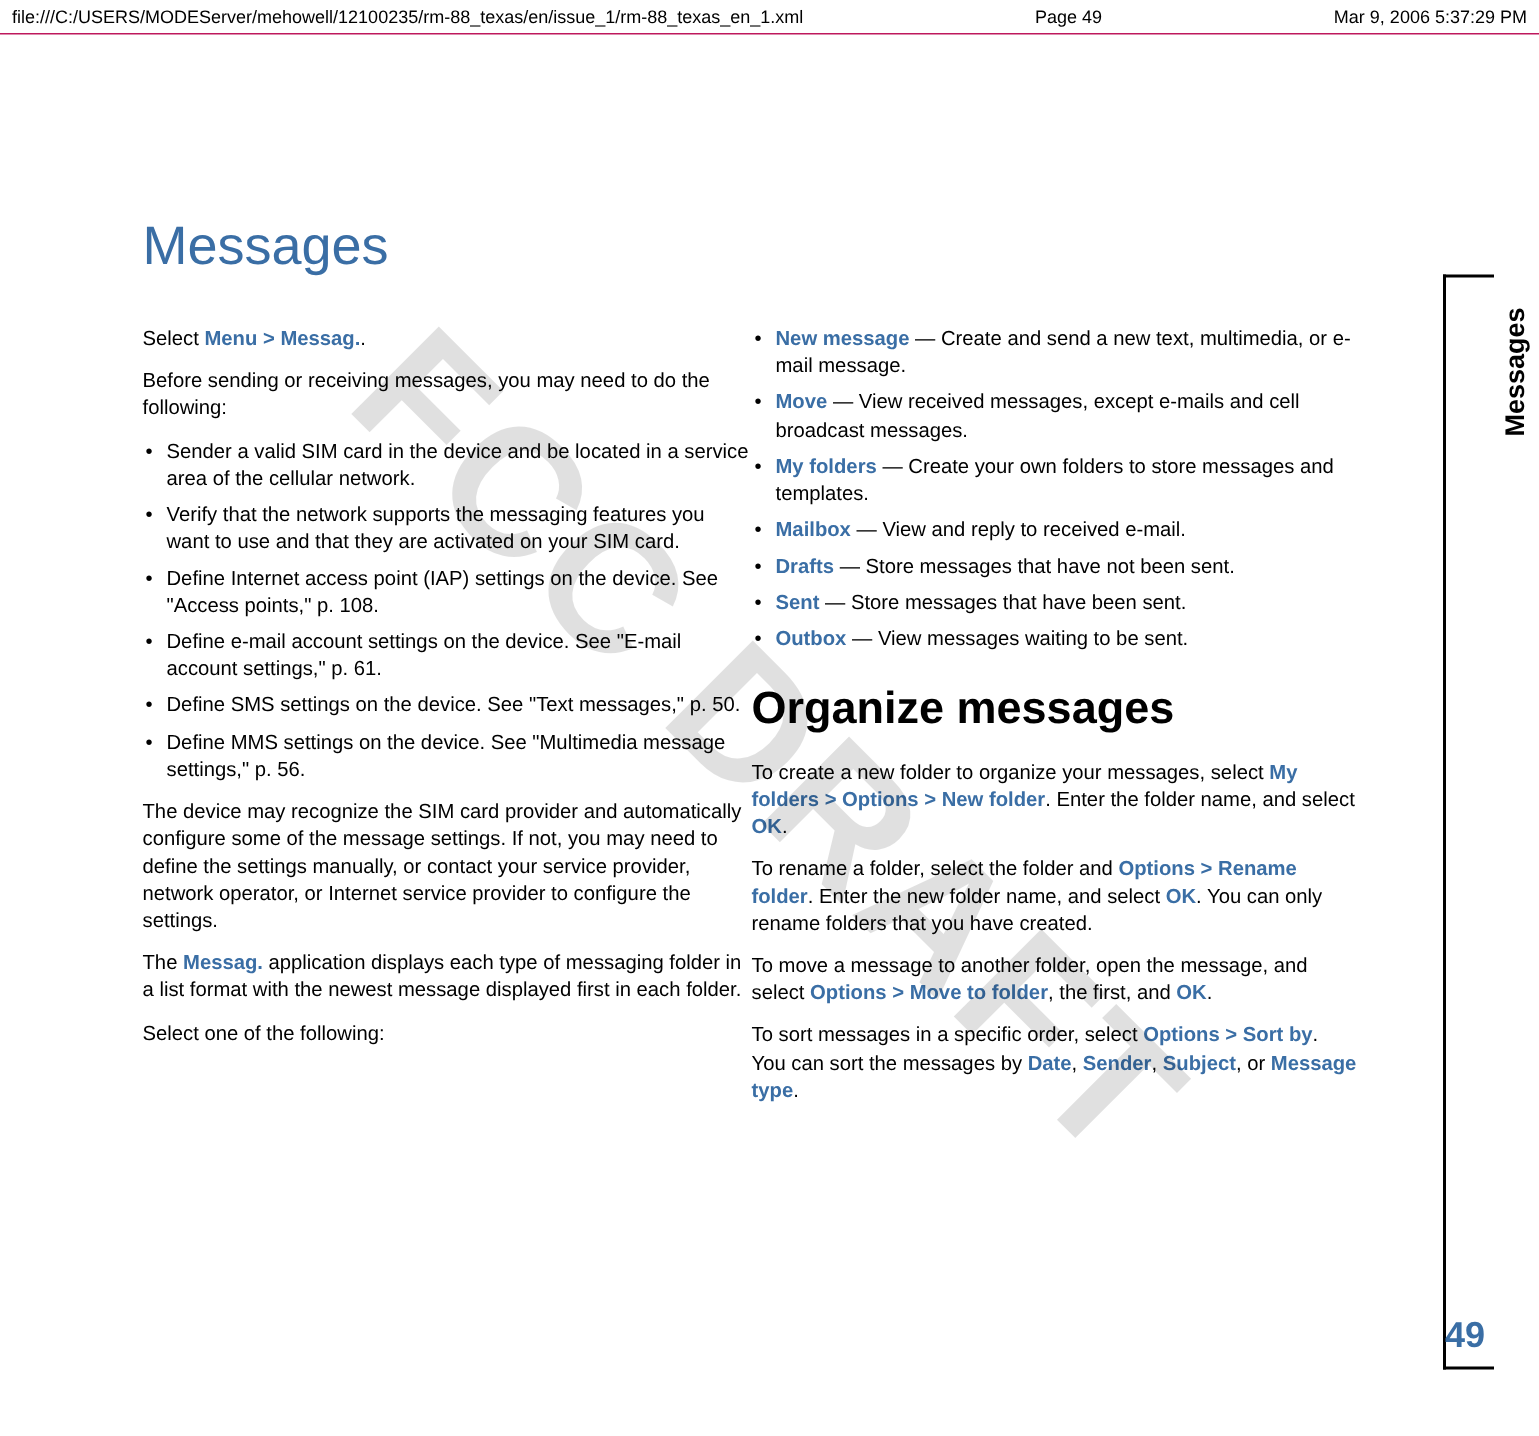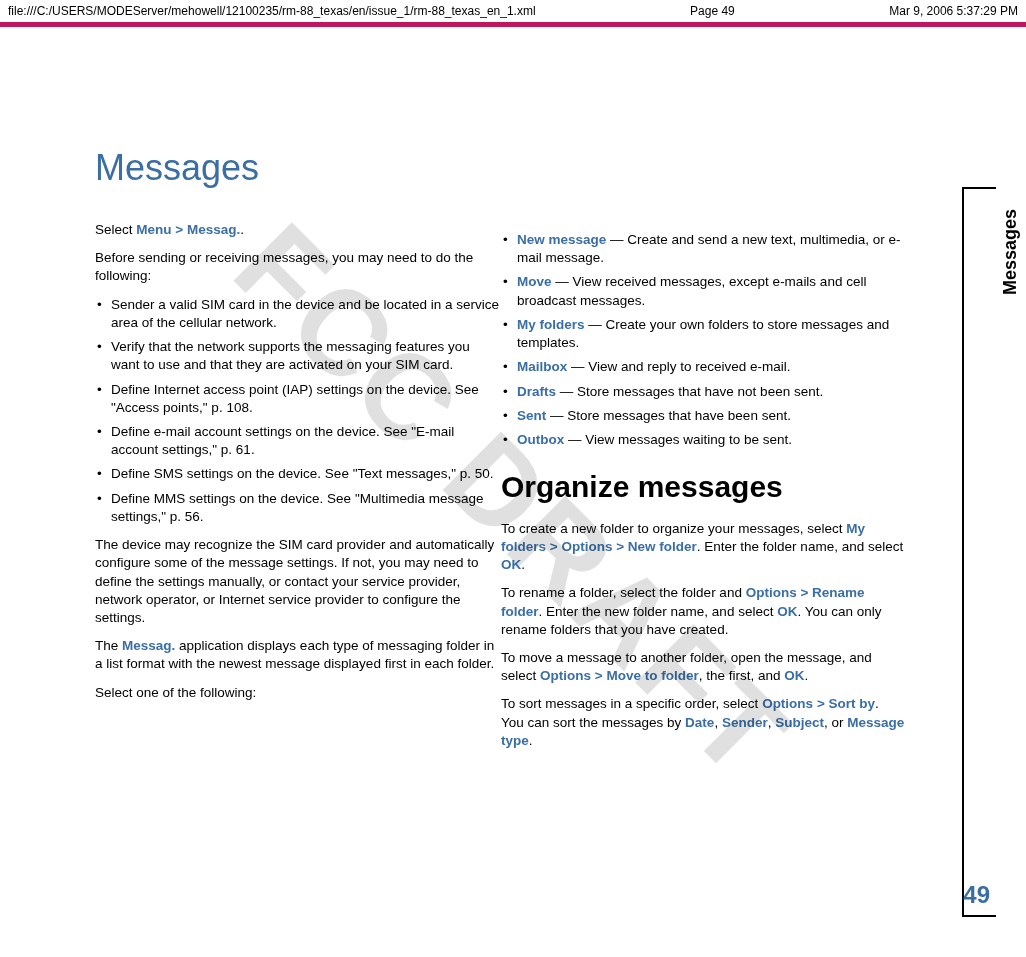--- a/index.html
+++ b/index.html
@@ -10,21 +10,21 @@
     width: 1026px;
     height: 957px;
     position: relative;
     background: #fff;
   }
   .header-bar {
     display: flex;
     justify-content: space-between;
     padding: 4px 8px;
     font-size: 12px;
-    border-bottom: 5px solid #be185d;
+    border-bottom: 1px solid #be185d;
   }
   .page-wrap {
     position: relative;
     padding: 120px 70px 40px 95px;
     height: 920px;
   }
   .watermark {
     position: absolute;
     left: 50%;
     top: 50%;
@@ -72,21 +72,21 @@
   .columns {
     display: flex;
     gap: 2px;
   }
   .col {
     width: 404px;
     font-size: 13.5px;
     line-height: 1.35;
   }
   .col p { margin-bottom: 10px; }
-  .col ul { list-style: none; margin-bottom: 10px; margin-top: 10px; }
+  .col ul { list-style: none; margin-bottom: 10px; }
   .col li {
     position: relative;
     padding-left: 16px;
     margin-bottom: 6px;
   }
   .col li::before {
     content: "•";
     position: absolute;
     left: 2px;
     top: 0;

